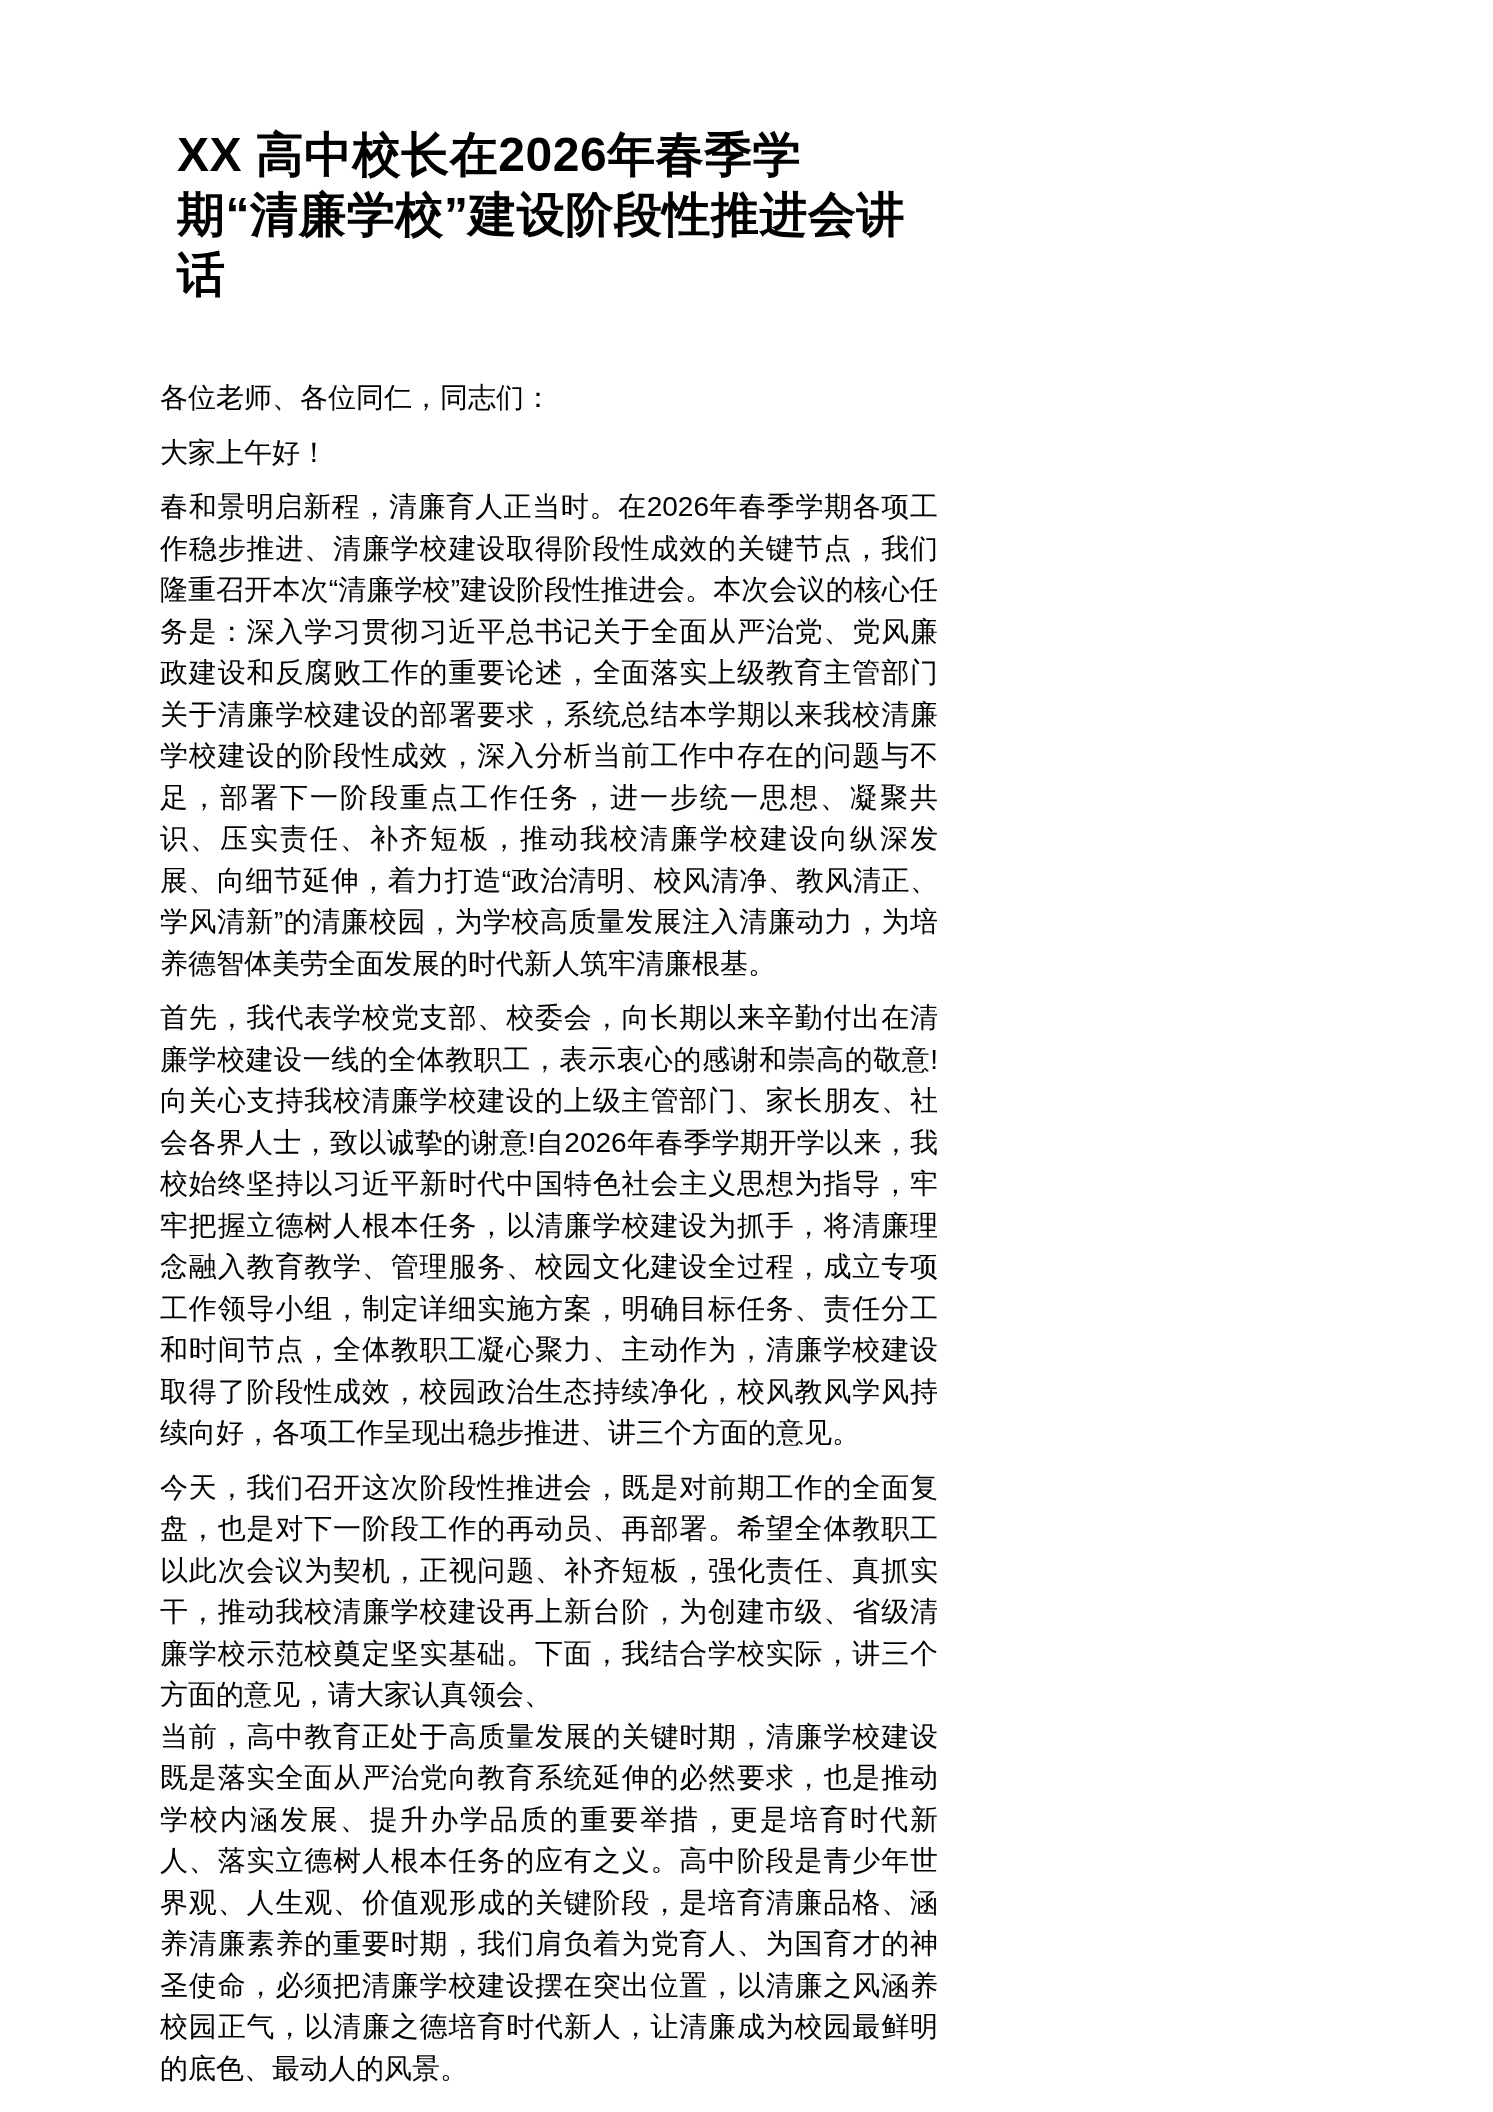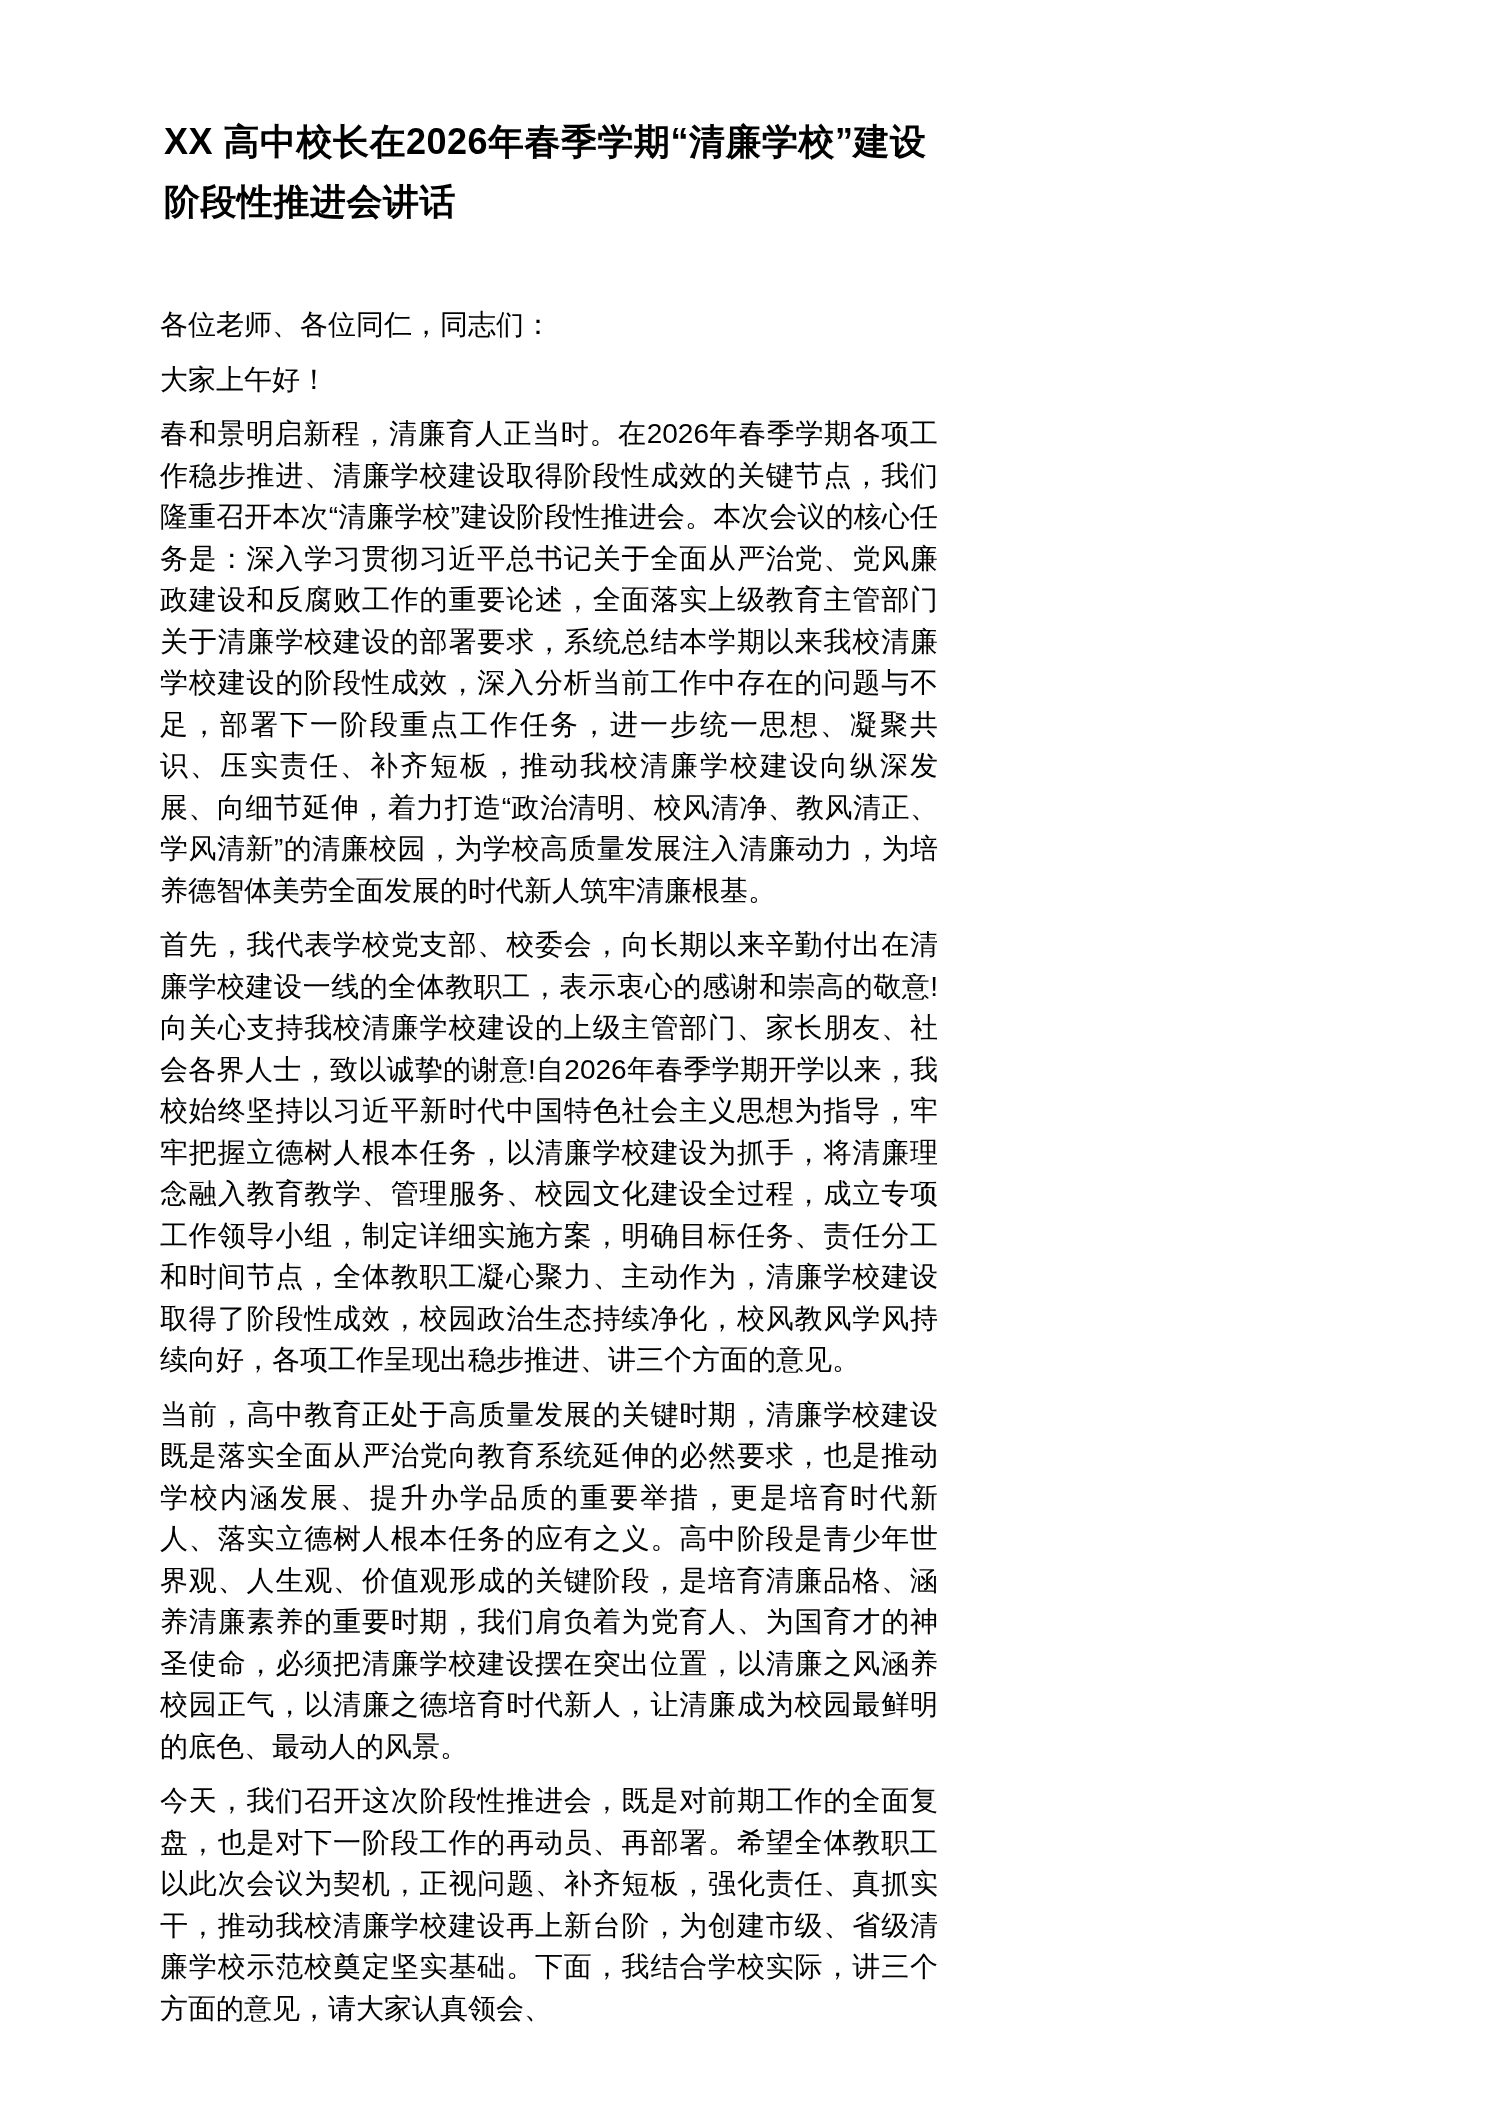--- a/index.html
+++ b/index.html
@@ -24,25 +24,25 @@
     background: #ffffff;
     box-sizing: border-box;
   }
   .doc-body {
     position: absolute;
     left: 160px;
     top: 0;
     width: 778px;
   }
   .doc-title {
-    font-size: 36px;
+    font-size: 48px;
     font-weight: 700;
     line-height: 60px;
     letter-spacing: 0.5px;
-    margin: 4px;
+    margin: 17px;
     padding-top: 108px;
     text-align: left;
     word-break: break-all;
     font-family: "Liberation Sans", "DejaVu Sans", sans-serif;
   }
   .salutation-block {
     margin-top: 72px;
   }
   p.para {
     font-size: 28px;
@@ -67,18 +67,18 @@
 
     <div class="salutation-block">
       <p class="para">各位老师、各位同仁，同志们：</p>
       <p class="para">大家上午好！</p>
     </div>
 
     <p class="para">春和景明启新程，清廉育人正当时。在2026年春季学期各项工作稳步推进、清廉学校建设取得阶段性成效的关键节点，我们隆重召开本次“清廉学校”建设阶段性推进会。本次会议的核心任务是：深入学习贯彻习近平总书记关于全面从严治党、党风廉政建设和反腐败工作的重要论述，全面落实上级教育主管部门关于清廉学校建设的部署要求，系统总结本学期以来我校清廉学校建设的阶段性成效，深入分析当前工作中存在的问题与不足，部署下一阶段重点工作任务，进一步统一思想、凝聚共识、压实责任、补齐短板，推动我校清廉学校建设向纵深发展、向细节延伸，着力打造“政治清明、校风清净、教风清正、学风清新”的清廉校园，为学校高质量发展注入清廉动力，为培养德智体美劳全面发展的时代新人筑牢清廉根基。</p>
 
     <p class="para">首先，我代表学校党支部、校委会，向长期以来辛勤付出在清廉学校建设一线的全体教职工，表示衷心的感谢和崇高的敬意!向关心支持我校清廉学校建设的上级主管部门、家长朋友、社会各界人士，致以诚挚的谢意!自2026年春季学期开学以来，我校始终坚持以习近平新时代中国特色社会主义思想为指导，牢牢把握立德树人根本任务，以清廉学校建设为抓手，将清廉理念融入教育教学、管理服务、校园文化建设全过程，成立专项工作领导小组，制定详细实施方案，明确目标任务、责任分工和时间节点，全体教职工凝心聚力、主动作为，清廉学校建设取得了阶段性成效，校园政治生态持续净化，校风教风学风持续向好，各项工作呈现出稳步推进、讲三个方面的意见。</p>
 
+    <p class="para last">今天，我们召开这次阶段性推进会，既是对前期工作的全面复盘，也是对下一阶段工作的再动员、再部署。希望全体教职工以此次会议为契机，正视问题、补齐短板，强化责任、真抓实干，推动我校清廉学校建设再上新台阶，为创建市级、省级清廉学校示范校奠定坚实基础。下面，我结合学校实际，讲三个方面的意见，请大家认真领会、</p>
+
     <p class="para">当前，高中教育正处于高质量发展的关键时期，清廉学校建设既是落实全面从严治党向教育系统延伸的必然要求，也是推动学校内涵发展、提升办学品质的重要举措，更是培育时代新人、落实立德树人根本任务的应有之义。高中阶段是青少年世界观、人生观、价值观形成的关键阶段，是培育清廉品格、涵养清廉素养的重要时期，我们肩负着为党育人、为国育才的神圣使命，必须把清廉学校建设摆在突出位置，以清廉之风涵养校园正气，以清廉之德培育时代新人，让清廉成为校园最鲜明的底色、最动人的风景。</p>
-
-    <p class="para last">今天，我们召开这次阶段性推进会，既是对前期工作的全面复盘，也是对下一阶段工作的再动员、再部署。希望全体教职工以此次会议为契机，正视问题、补齐短板，强化责任、真抓实干，推动我校清廉学校建设再上新台阶，为创建市级、省级清廉学校示范校奠定坚实基础。下面，我结合学校实际，讲三个方面的意见，请大家认真领会、</p>
 
   </div>
 </div>
 
 </body></html>

